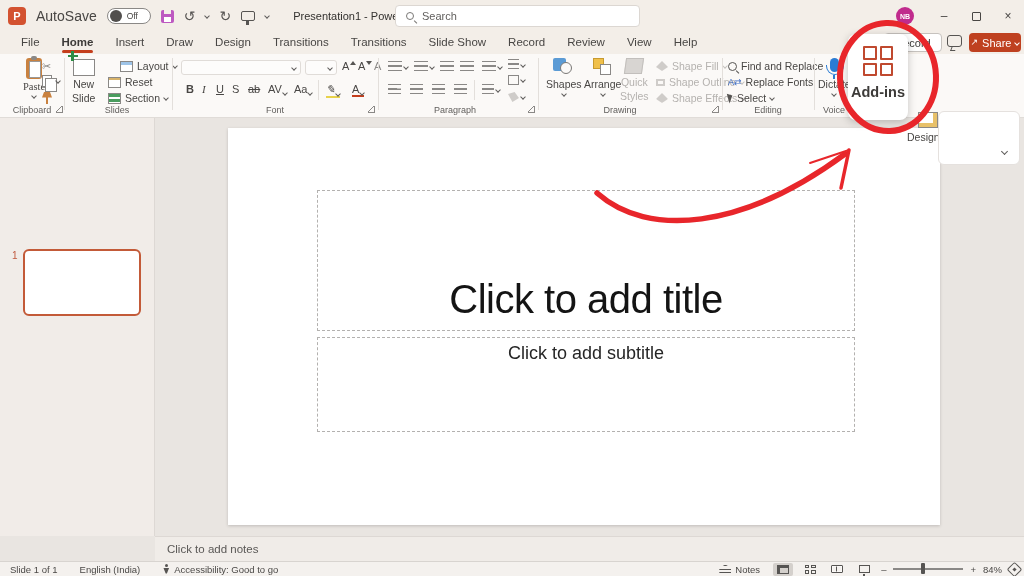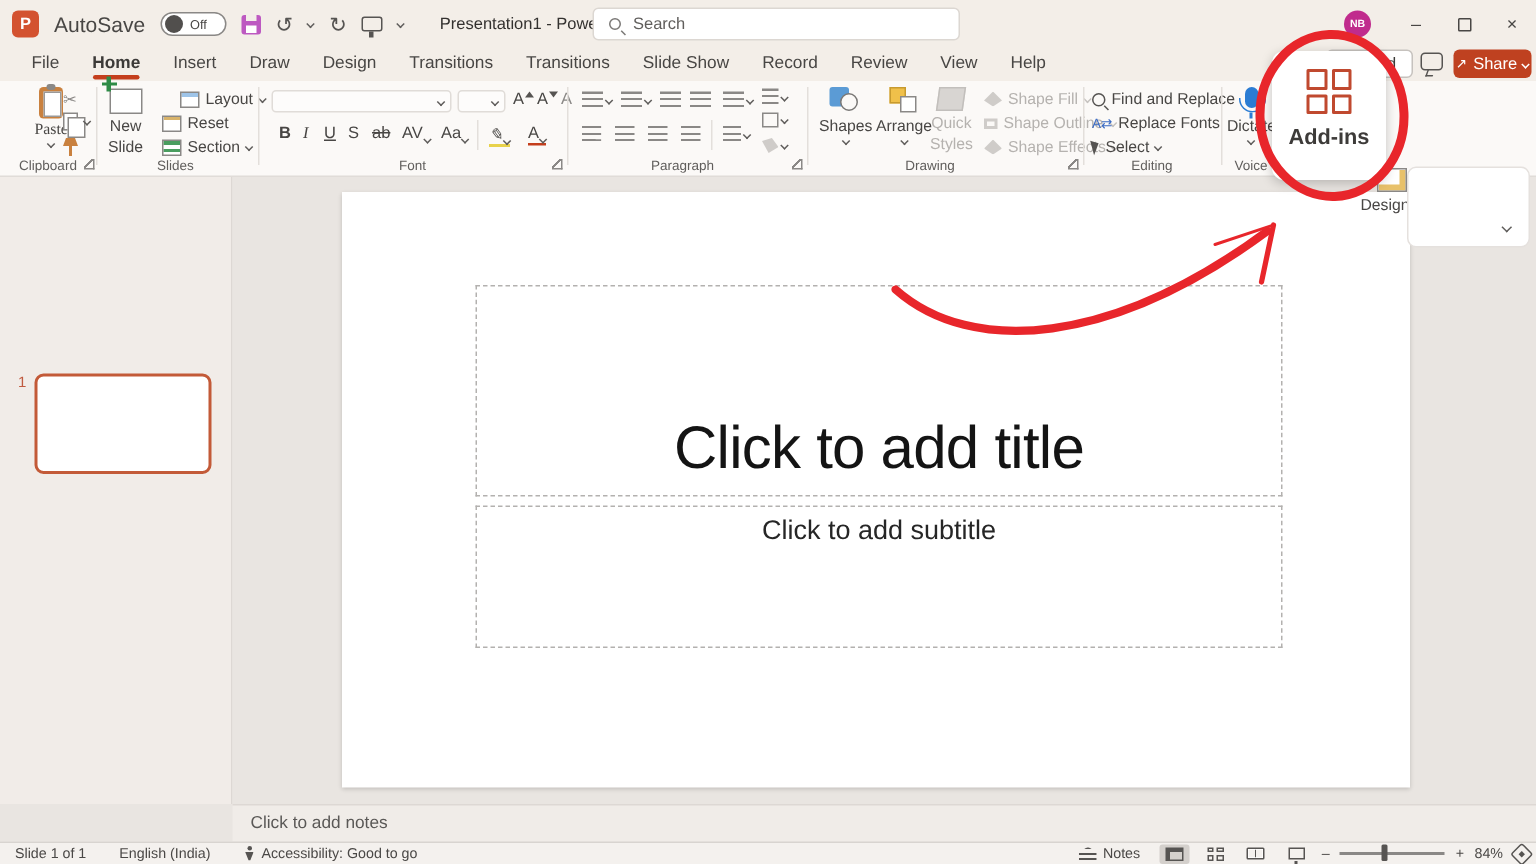--- a/index.html
+++ b/index.html
@@ -104,21 +104,21 @@
   .mic-icon { width:9px; height:14px; background:#2b7cd3; border-radius:5px; position:relative; margin-bottom:4px; }
   .mic-icon::before { content:""; position:absolute; left:-3.5px; top:7px; width:16px; height:9px; border:1.6px solid #2b7cd3; border-top:none; border-radius:0 0 9px 9px; }
   .mic-icon::after { content:""; position:absolute; left:3.5px; top:17px; width:2px; height:4px; background:#2b7cd3; }
 
   .designer-btn { position:absolute; left:900px; top:58px; width:56px; display:flex; flex-direction:column; align-items:center; gap:3px; z-index:2; }
   .designer-icon { width:20px; height:16px; border:1.2px solid #8a8886; background:#fff; box-shadow:inset -4px -4px 0 #e8c16a; }
   .ribbon-panel { position:absolute; left:938px; top:57px; width:82px; height:54px; background:#fff; border:1px solid #e5e1de; border-radius:6px; z-index:3; }
   .panel-chv { position:absolute; right:12px; bottom:10px; }
 
   
-  .addins-overlay { position:absolute; left:848px; top:34px; width:76px; height:86px; background:#fff; border-radius:8px; box-shadow:0 2px 8px rgba(0,0,0,0.22); z-index:6; display:flex; flex-direction:column; align-items:center; padding-top:12px; gap:8px; }
+  .addins-overlay { position:absolute; left:848px; top:34px; width:60px; height:86px; background:#fff; border-radius:8px; box-shadow:0 2px 8px rgba(0,0,0,0.22); z-index:6; display:flex; flex-direction:column; align-items:center; padding-top:12px; gap:8px; }
   .addins-grid { width:30px; height:30px; display:grid; grid-template-columns:1fr 1fr; gap:3px; }
   .addins-grid span { border:2.6px solid #c0492f; border-radius:1px; }
   .addins-label { font-size:14.5px; font-weight:bold; color:#3d3b39; }
 
   
   .leftpanel { position:absolute; left:0; top:118px; width:155px; height:418px; background:#f1ece8; border-right:1px solid #ddd8d4; }
   .slide-num { position:absolute; left:12px; top:132px; font-size:10px; color:#c05a3f; }
   .thumb { position:absolute; left:23px; top:131px; width:118px; height:67px; background:#fff; border:2px solid #c35a38; border-radius:6px; }
 
   

